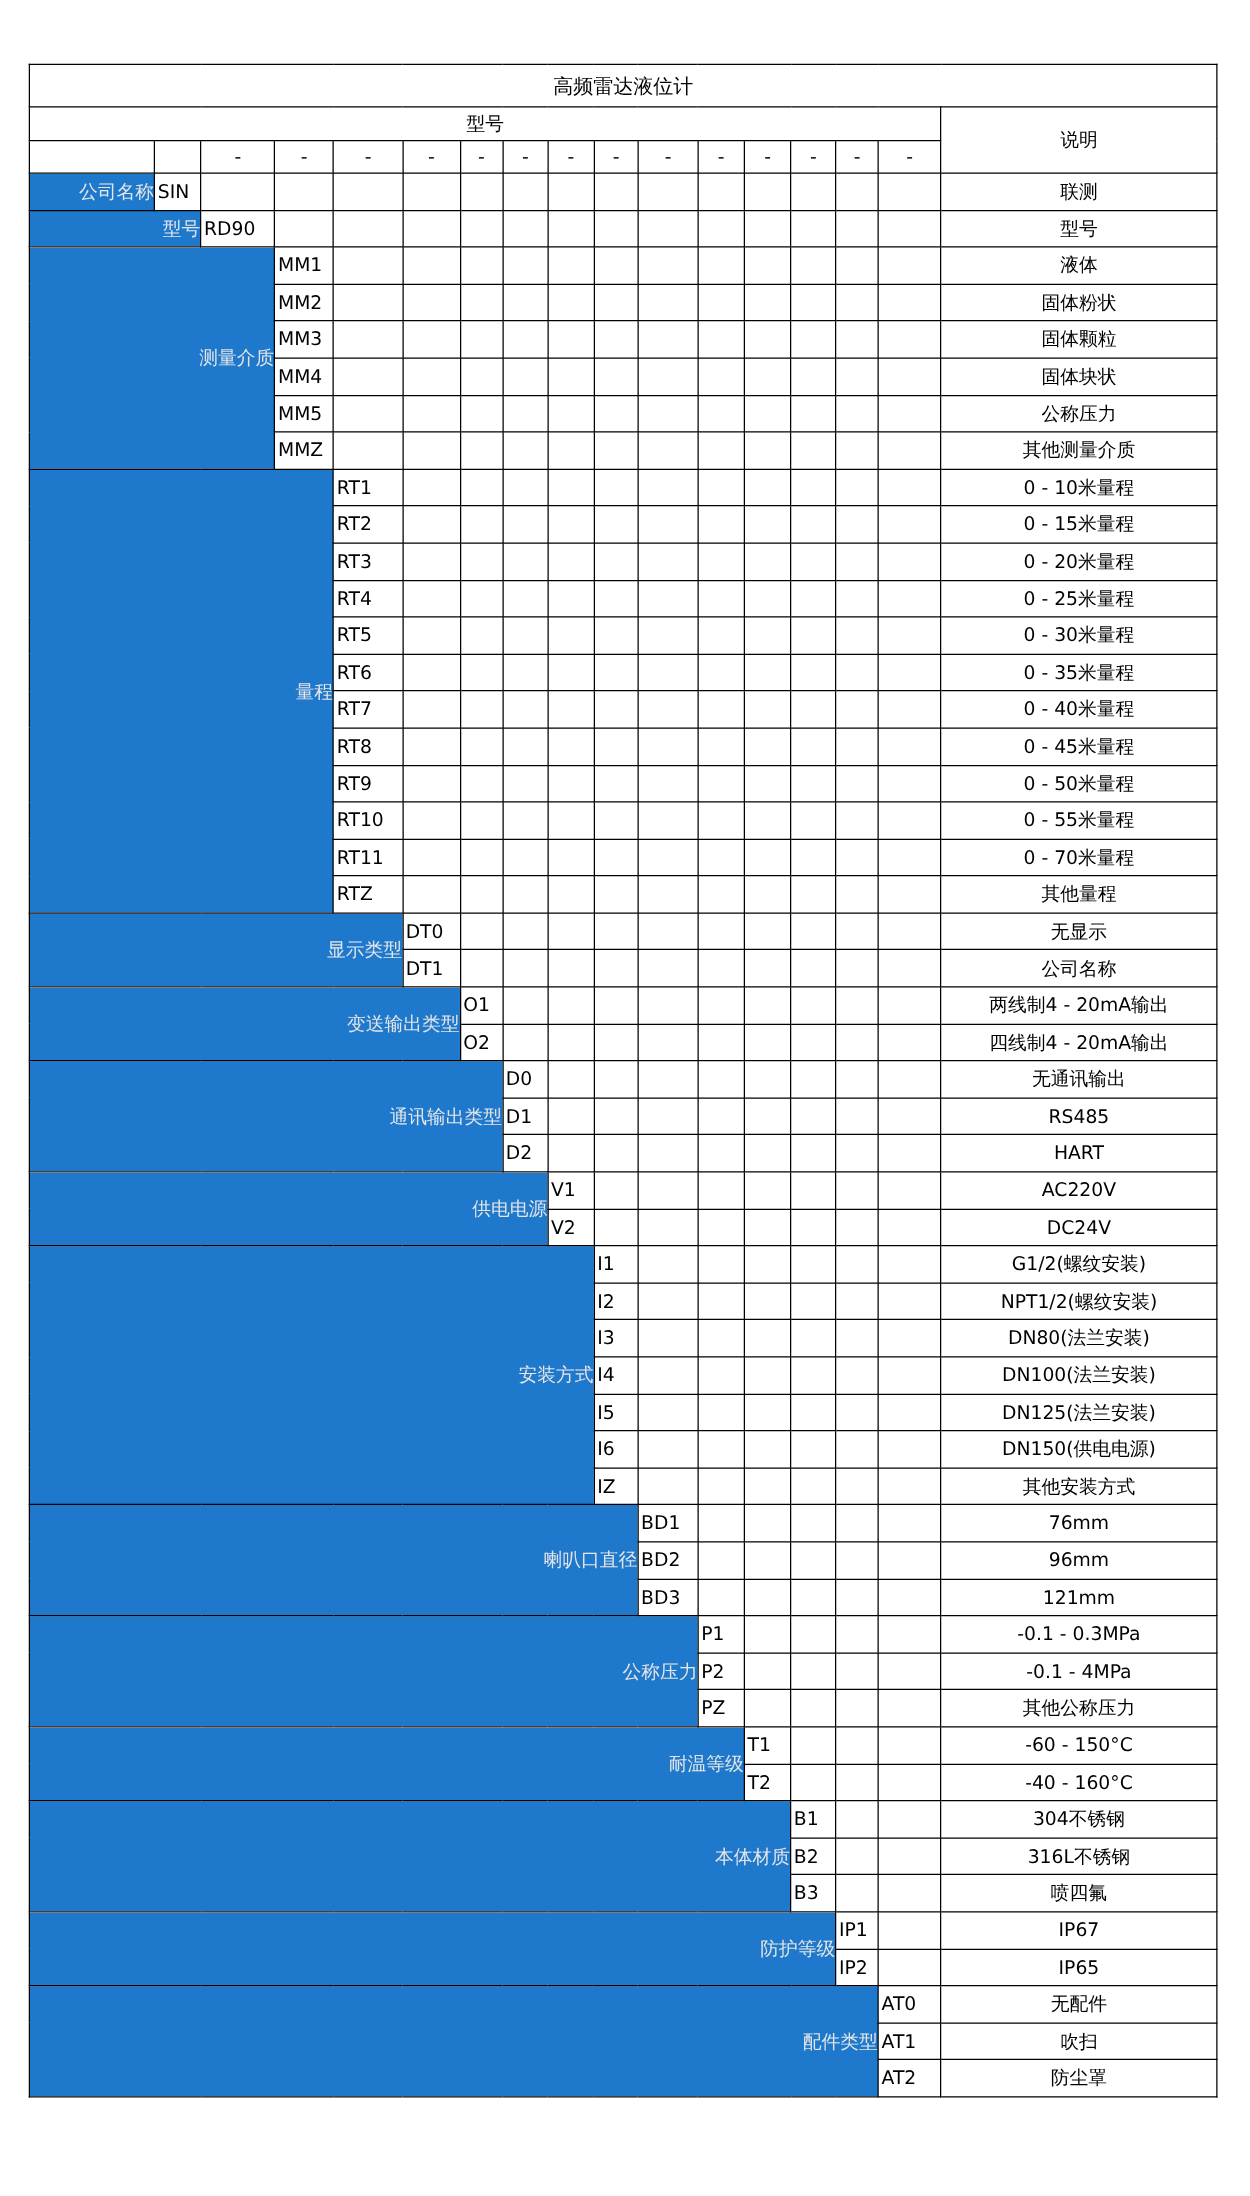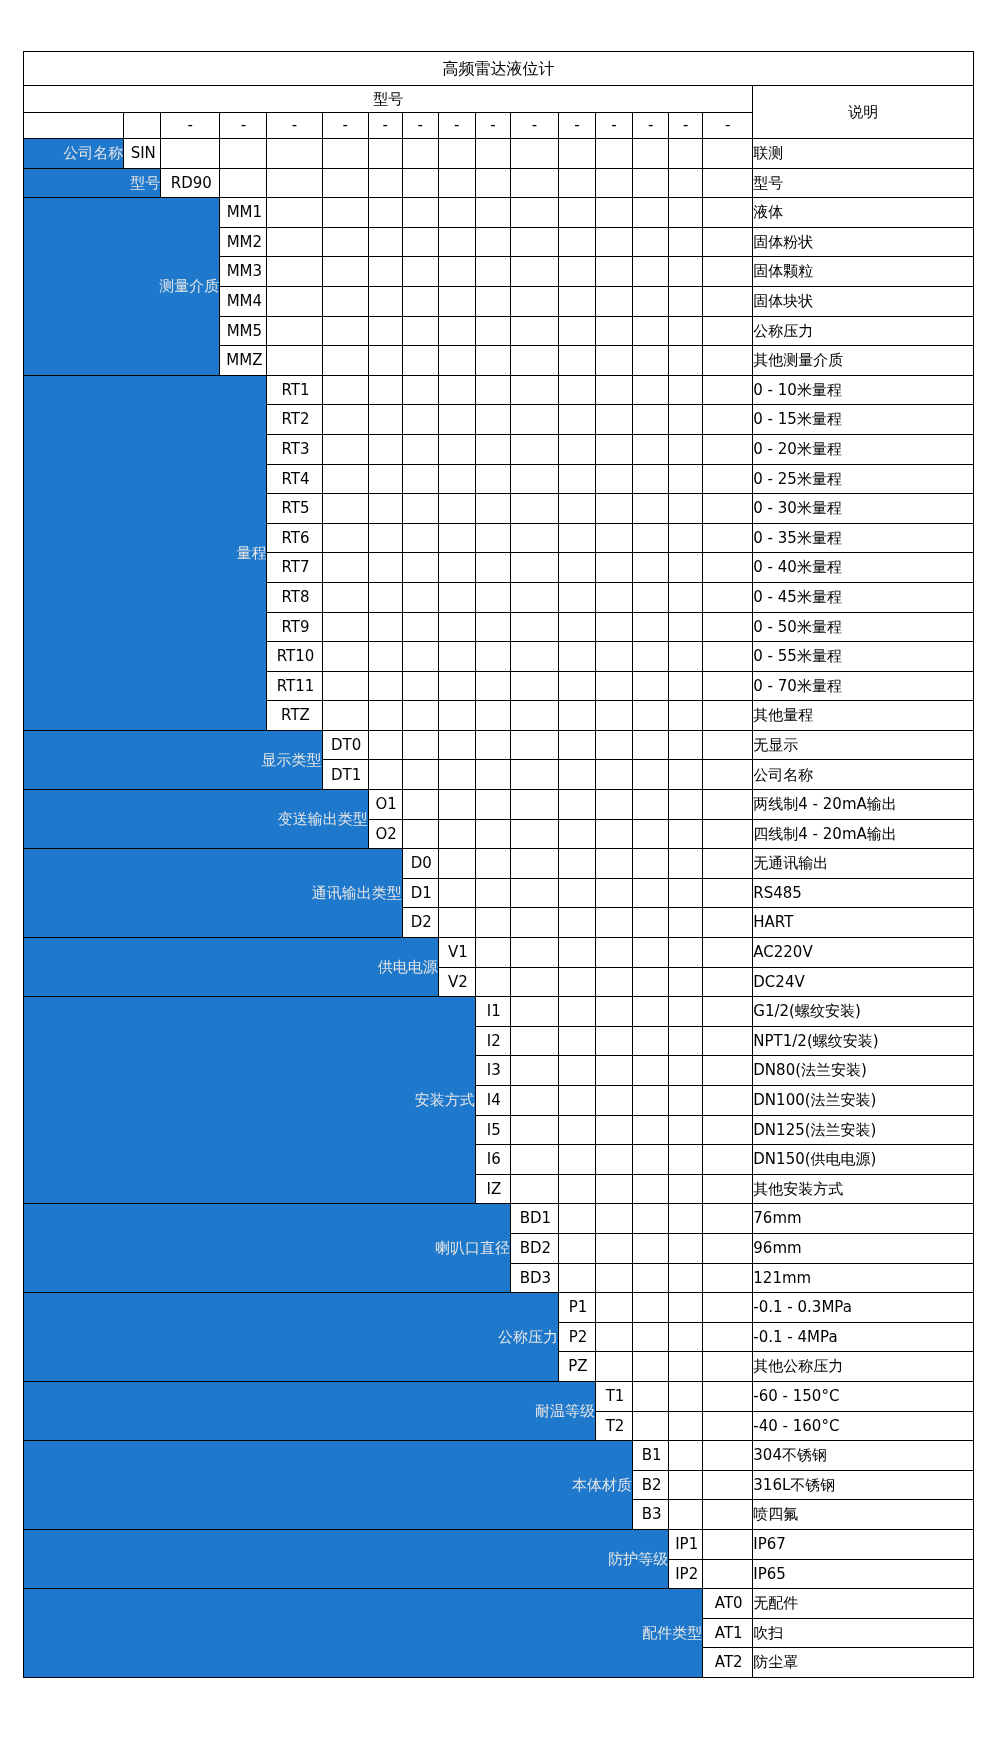--- a/index.html
+++ b/index.html
@@ -7,22 +7,22 @@
        font-family:"DejaVu Sans","Liberation Sans",sans-serif;color:#000;}
   .table-wrap{position:absolute;left:23px;top:51px;}
   table{border-collapse:collapse;table-layout:fixed;width:951px;}
   td{border:1.5px solid #000;padding:0;font-size:15px;line-height:1.1;
      overflow:hidden;white-space:nowrap;background:#fff;}
   tr.r-title td{height:33px;text-align:center;font-size:16px;}
   tr.r-head td{height:26px;text-align:center;}
   tr.r-dash td{height:25px;text-align:center;}
   tbody td{height:28.6px;}
   td.cat{background:#1E78CC;color:#e5e5e5;text-align:right;}
-  td.code{text-align:center;padding-left:2px;}
-  td.desc{text-align:left;}
+  td.code{text-align:left;padding-left:2px;}
+  td.desc{text-align:center;}
   td.deschead{text-align:center;}
 </style>
 </head>
 <body>
 
 <div class="table-wrap">
   <table>
     <colgroup>
       <col style="width:100px">
         <col style="width:37px">

